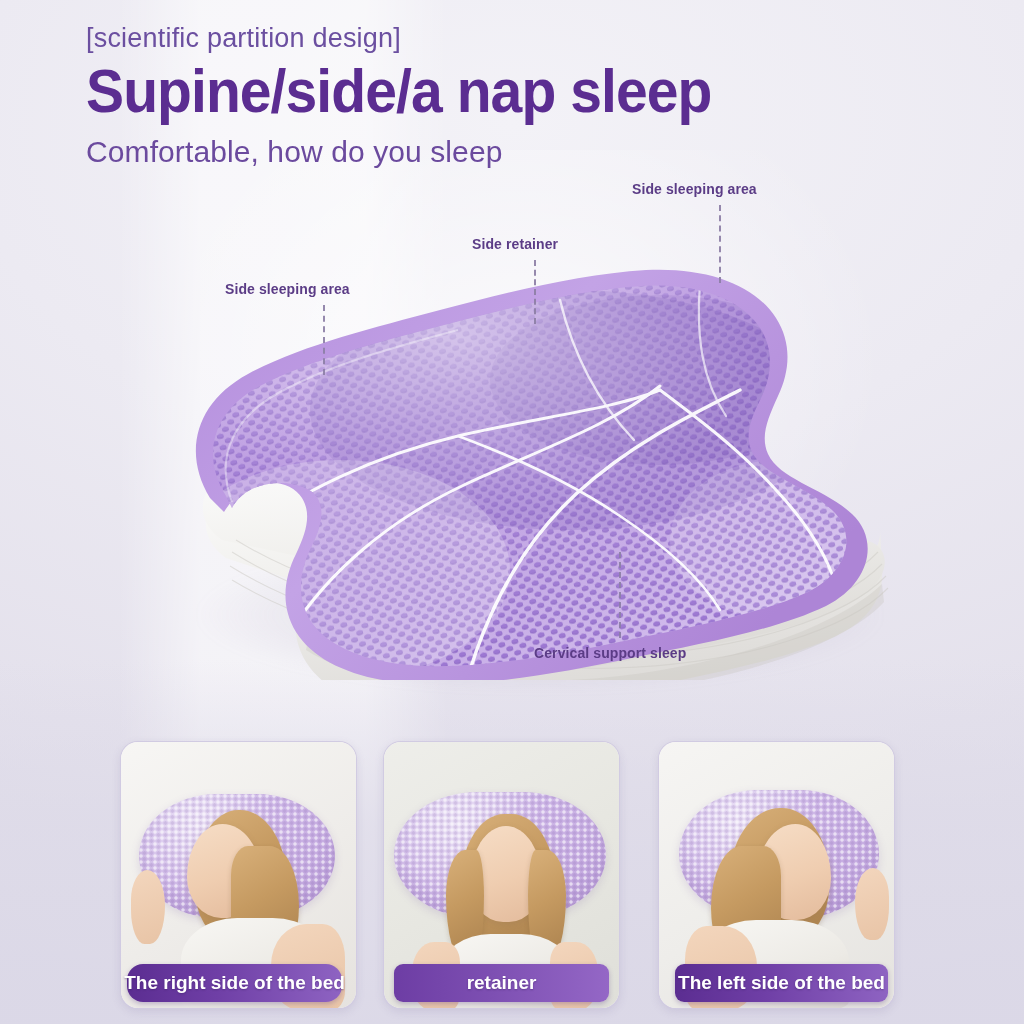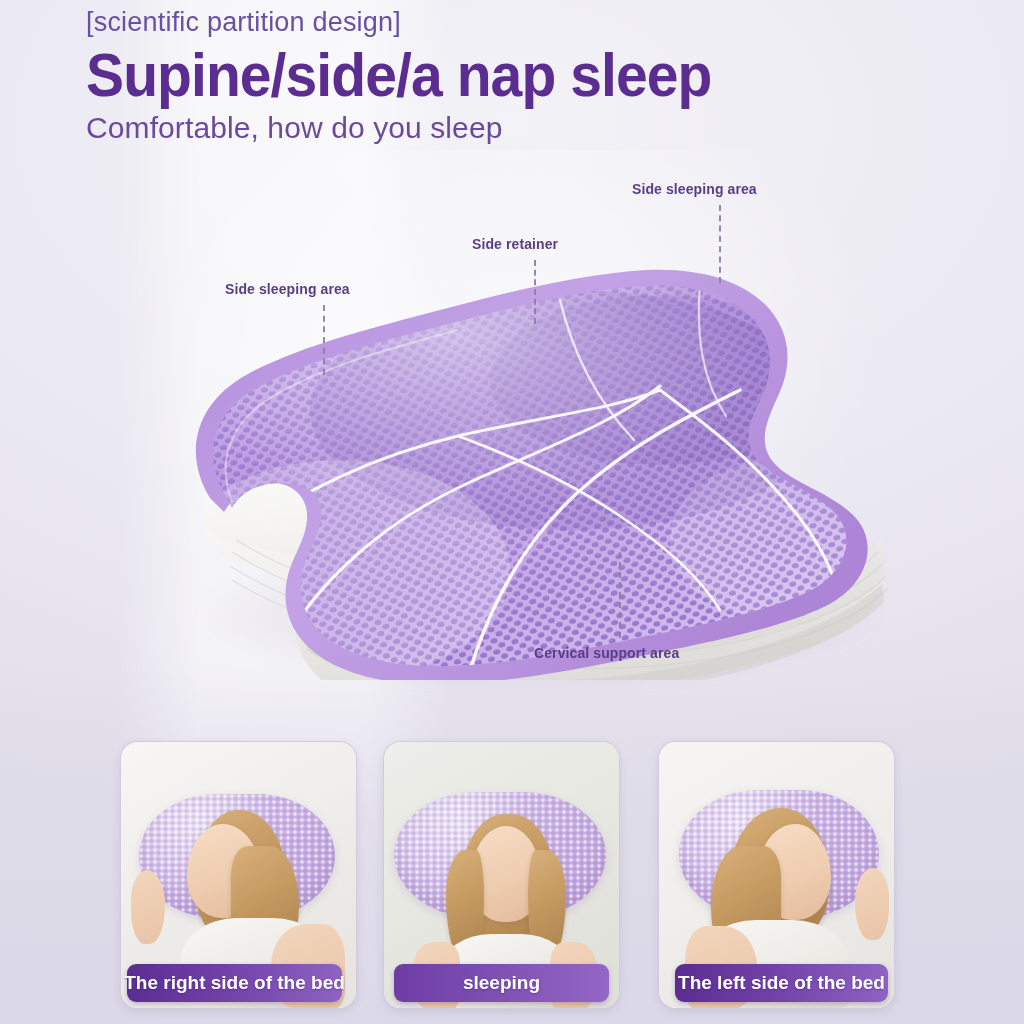--- a/index.html
+++ b/index.html
@@ -30,36 +30,36 @@
     background:radial-gradient(ellipse at 45% 40%, rgba(255,255,255,.72) 0%, rgba(255,255,255,0) 68%);
     pointer-events:none;
   }
   .bg-lower {
     position:absolute; left:0; right:0; top:660px; height:364px;
     background:linear-gradient(180deg, rgba(222,219,233,0) 0%, rgba(221,218,232,.75) 45%, rgba(219,216,231,.95) 100%);
     pointer-events:none;
   }
 
   
-  #header { position:absolute; left:86px; top:8px; width:880px; }
+  #header { position:absolute; left:86px; top:24px; width:880px; }
   #eyebrow {
     font-size:27px; color:#6b4fa0; letter-spacing:.2px;
     font-family:"Liberation Sans", sans-serif; font-weight:400;
     line-height:1.1;
   }
   #title {
     font-size:62px; font-weight:700; color:#5b2d91;
     line-height:1.06; margin-top:4px;
     transform:scaleX(.92); transform-origin:left center;
     letter-spacing:-1px;
     white-space:nowrap;
   }
   #subtitle {
     font-size:30px; color:#6b4a9e; font-weight:400;
-    margin-top:4px; letter-spacing:.1px;
+    margin-top:12px; letter-spacing:.1px;
   }
 
   
   .callout { position:absolute; }
   .callout .label {
     font-size:14px; font-weight:700; color:#5b3c86;
     white-space:nowrap; letter-spacing:.1px;
   }
   .leader {
     position:absolute;
@@ -114,21 +114,21 @@
   .caption {
     position:absolute; bottom:6px; height:38px;
     display:flex; align-items:center; justify-content:center;
     border-radius:9px;
     color:#fff; font-weight:700; font-size:19px;
     text-shadow:0 1px 2px rgba(60,30,100,.45);
     background:linear-gradient(90deg,#5b2d91 0%,#6f3fa6 42%,#8e63c2 100%);
     box-shadow:0 2px 5px rgba(80,50,130,.3);
     white-space:nowrap;
   }
-  #card-1 .caption { left:6px; right:14px; }
+  #card-1 .caption { left:6px; right:14px;border-radius:16px; }
   #card-2 .caption { left:10px; right:10px;
     background:linear-gradient(90deg,#6d3da4 0%,#7d4fb2 45%,#9467c6 100%); font-weight:600; }
   #card-3 .caption { left:6px; right:6px;margin-left:10px; }
 
   
   .ph-pillow {
     position:absolute; border-radius:46% 46% 46% 46%/58% 58% 58% 58%;
     background:
       radial-gradient(circle at 30% 25%, rgba(255,255,255,.55) 0%, rgba(255,255,255,0) 45%),
       linear-gradient(150deg,#d9c8ee 0%,#cdb6e6 45%,#bfa4dc 100%);
@@ -345,21 +345,21 @@
     <div class="label">Side retainer</div>
     <div class="leader"></div>
   </div>
 
   <div class="callout" id="co-right">
     <div class="label">Side sleeping area</div>
     <div class="leader"></div>
   </div>
 
   <div class="callout" id="co-cerv">
-    <div class="label">Cervical support area</div>
+    <div class="label">Cervical support sleep</div>
     <div class="leader"></div>
   </div>
 
   <div id="cards">
 
     <div class="card" id="card-1">
       <div class="card-photo">
         <div class="photo-bg"></div>
         <div class="ph-pillow" style="left:18px; top:52px; width:196px; height:124px;"></div>
         <div class="ph-hair" style="left:74px; top:68px; width:92px; height:128px; border-radius:48% 52% 30% 34%/54% 58% 44% 40%;"></div>
@@ -377,21 +377,21 @@
         <div class="photo-bg"></div>
         <div class="ph-pillow" style="left:10px; top:50px; width:212px; height:126px;"></div>
         <div class="ph-hair" style="left:76px; top:72px; width:96px; height:136px; border-radius:46% 46% 34% 34%/54% 54% 46% 46%;"></div>
         <div class="ph-head" style="left:86px; top:84px; width:72px; height:96px;"></div>
         <div class="ph-hair" style="left:62px; top:108px; width:38px; height:114px; border-radius:50% 20% 30% 50%/40% 40% 60% 60%;"></div>
         <div class="ph-hair" style="left:144px; top:108px; width:38px; height:114px; border-radius:20% 50% 50% 30%/40% 40% 60% 60%;"></div>
         <div class="ph-body" style="left:58px; top:192px; width:128px; height:76px;"></div>
         <div class="ph-skin" style="left:28px; top:200px; width:48px; height:68px; border-radius:46% 30% 20% 40%/44% 30% 24% 40%;"></div>
         <div class="ph-skin" style="left:166px; top:200px; width:48px; height:68px; border-radius:30% 46% 40% 20%/30% 44% 40% 24%;"></div>
       </div>
-      <div class="caption">sleeping</div>
+      <div class="caption">retainer</div>
     </div>
 
     <div class="card" id="card-3">
       <div class="card-photo">
         <div class="photo-bg"></div>
         <div class="ph-pillow" style="left:20px; top:48px; width:200px; height:128px;"></div>
         <div class="ph-hair" style="left:70px; top:66px; width:100px; height:130px; border-radius:52% 48% 34% 30%/58% 54% 40% 44%;"></div>
         <div class="ph-head" style="left:98px; top:82px; width:74px; height:96px; border-radius:52% 48% 46% 46%/56% 56% 44% 44%;"></div>
         <div class="ph-hair" style="left:52px; top:104px; width:70px; height:120px; border-radius:52% 30% 30% 44%/62% 30% 30% 58%;"></div>
         <div class="ph-body" style="left:40px; top:178px; width:150px; height:90px;"></div>

